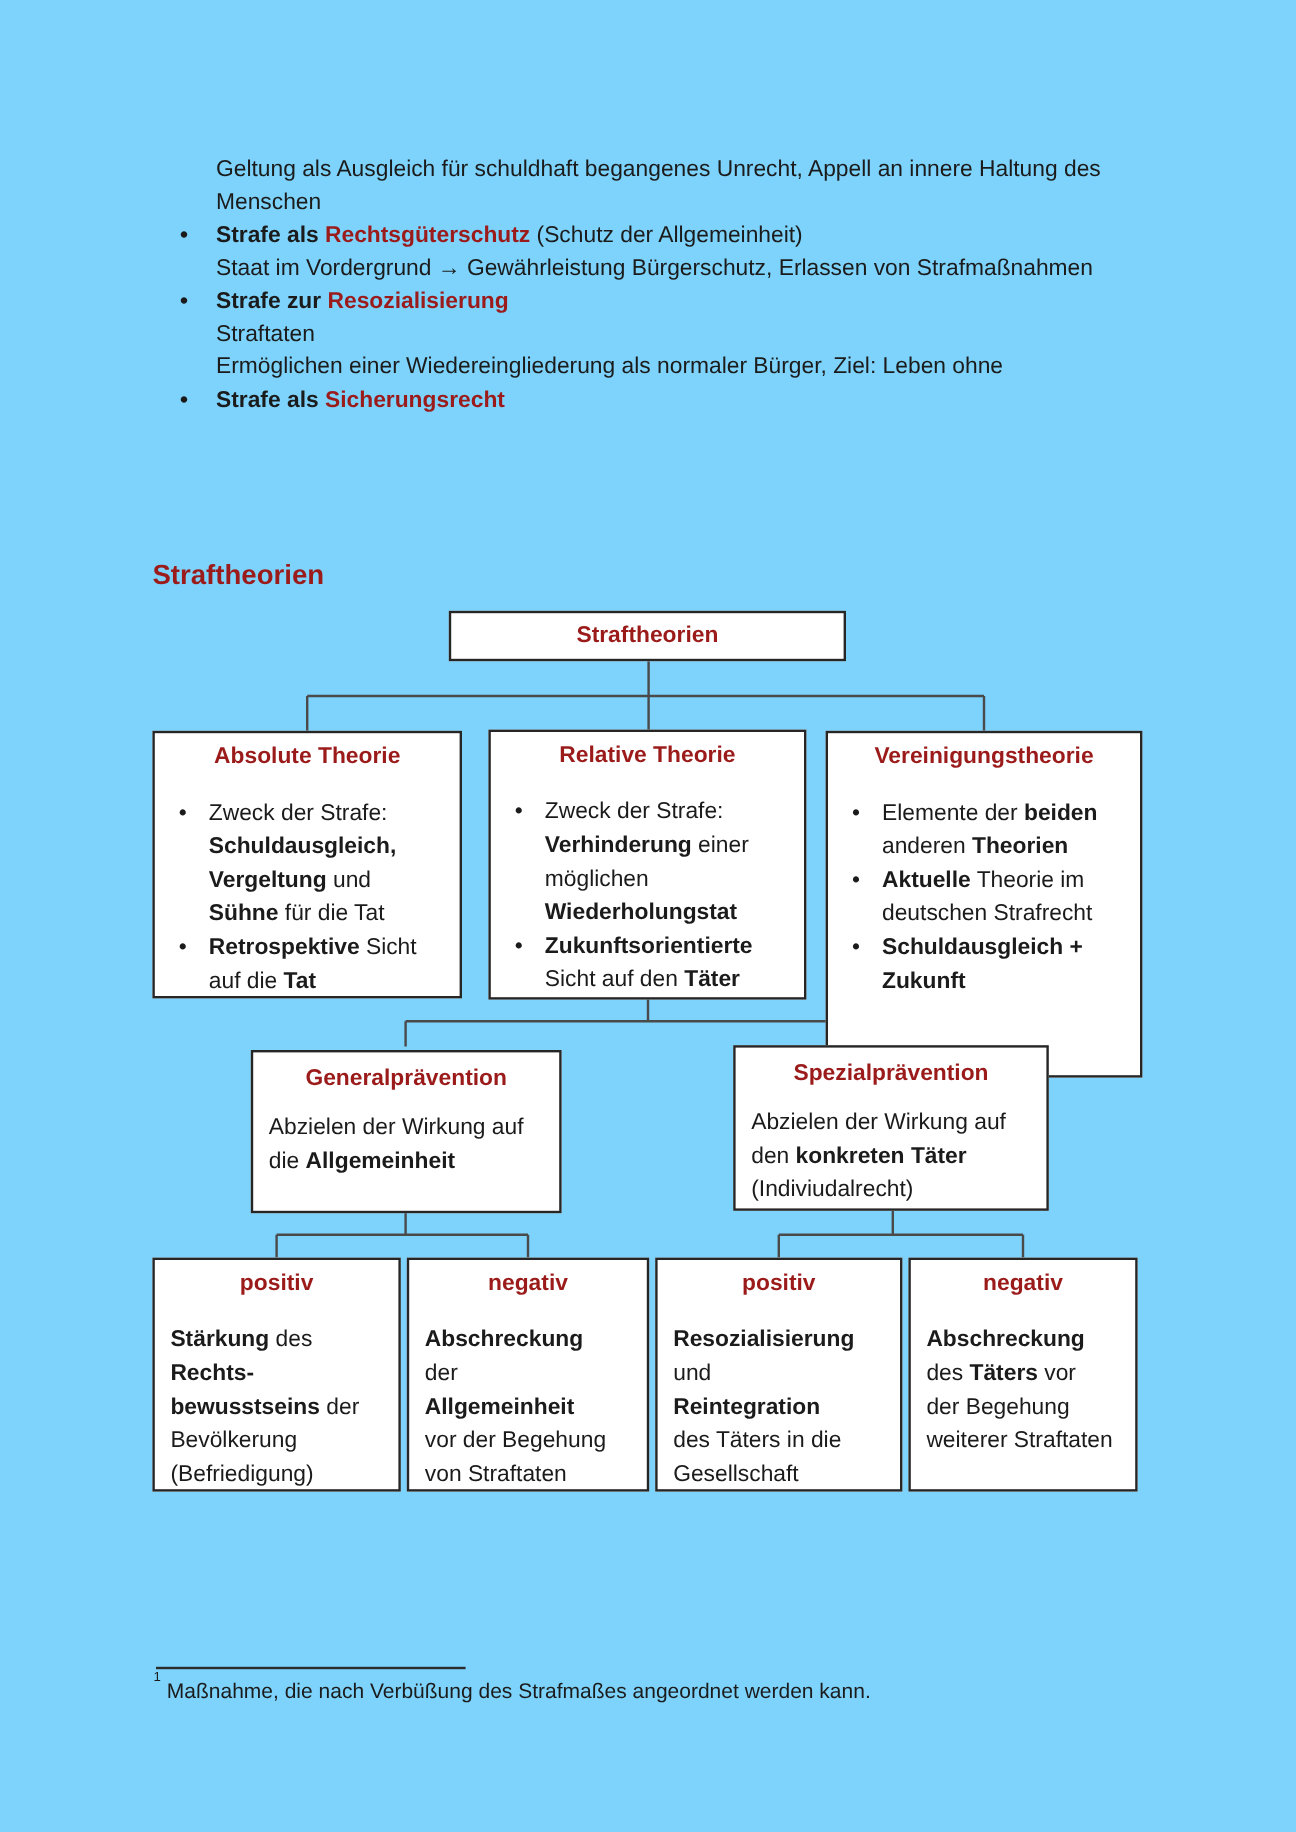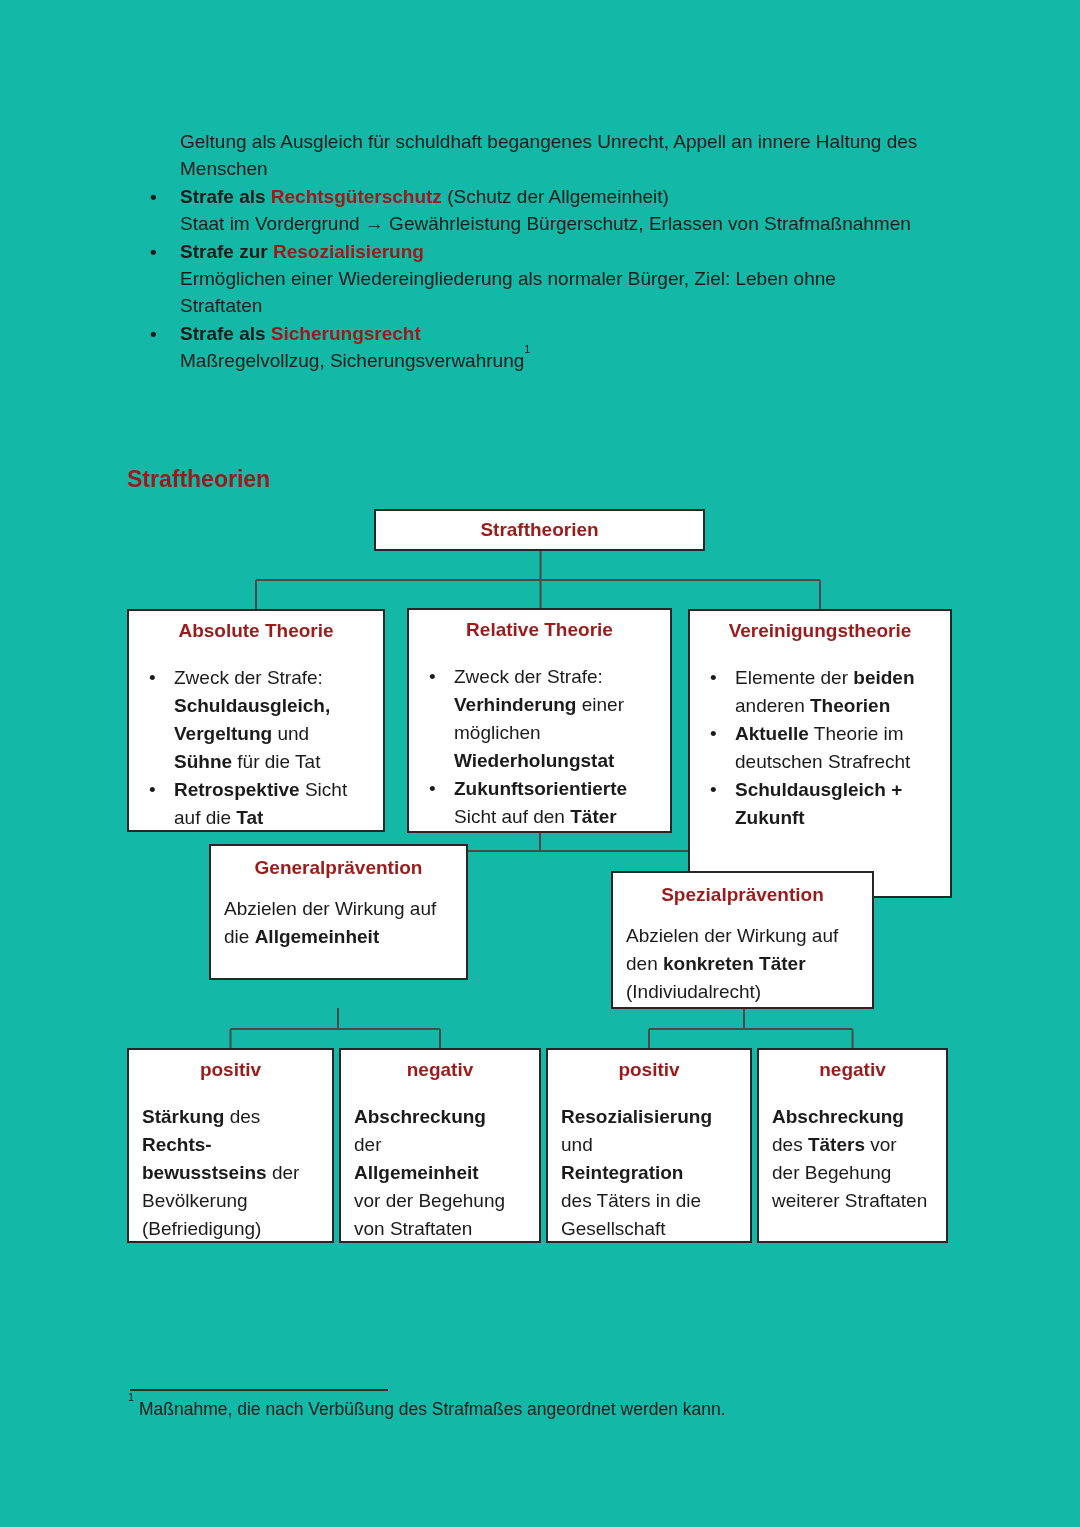--- a/index.html
+++ b/index.html
@@ -1,18 +1,18 @@
 <!DOCTYPE html>
 <html lang="de"><head>
 <meta charset="utf-8">
 <title>Straftheorien</title>
 <style>
   html,body{margin:0;padding:0;background:#ffffff;}
   .page{
-    position:relative;width:1080px;height:1527px;margin:0 auto;background:#14b8a6;
+    position:relative;width:1080px;height:1527px;margin:0 auto;background:#7dd3fc;
     font-family:"Liberation Sans","DejaVu Sans",sans-serif;color:#1b1b1b;overflow:hidden;
   }
   .b{font-weight:bold;}
   .r{font-weight:bold;color:#9b1b1b;}
   
   .intro{position:absolute;left:148px;top:128px;width:810px;font-size:19px;line-height:27.4px;}
   .intro .ln{padding-left:32px;white-space:nowrap;}
   .intro .bullet-ln{position:relative;padding-left:32px;white-space:nowrap;}
   .intro .dot{position:absolute;left:2px;top:0;font-weight:bold;}
   sup.fn{font-size:11px;position:relative;top:-7px;line-height:0;}
@@ -49,27 +49,26 @@
     <div class="ln"><span>Menschen</span></div>
 
     <div class="bullet-ln">
       <span class="dot">•</span><span class="b">Strafe als </span><span class="r">Rechtsgüterschutz</span><span> (Schutz der Allgemeinheit)</span>
     </div>
     <div class="ln"><span>Staat im Vordergrund → Gewährleistung Bürgerschutz, Erlassen von Strafmaßnahmen</span></div>
 
     <div class="bullet-ln">
       <span class="dot">•</span><span class="b">Strafe zur </span><span class="r">Resozialisierung</span>
     </div>
+    <div class="ln"><span>Straftaten</span></div>
     <div class="ln"><span>Ermöglichen einer Wiedereingliederung als normaler Bürger, Ziel: Leben ohne</span></div>
-    <div class="ln"><span>Straftaten</span></div>
 
     <div class="bullet-ln">
       <span class="dot">•</span><span class="b">Strafe als </span><span class="r">Sicherungsrecht</span>
     </div>
-    <div class="ln"><span>Maßregelvollzug, Sicherungsverwahrung</span><sup class="fn">1</sup></div>
   </div>
 
   <div class="section-heading">Straftheorien</div>
 
   <svg class="connectors" width="1080" height="1527" viewBox="0 0 1080 1527" aria-hidden="true">
     <path fill="none" stroke="#4a4a4a" stroke-width="2" d="
       M540.5 551 V580 M256 580 H820 M256 580 V609 M540.5 580 V609 M820 580 V609
       M540 832 V851 M338 851 H744 M338 851 V872 M744 851 V872
       M338 1008 V1029 M230.5 1029 H440 M230.5 1029 V1048 M440 1029 V1048
       M744 1009 V1029 M649 1029 H852.5 M649 1029 V1048 M852.5 1029 V1048"></path>
@@ -123,21 +122,21 @@
       <div class="ln"><span class="b">Aktuelle</span><span> Theorie im</span></div>
       <div class="ln"><span>deutschen Strafrecht</span></div>
     </div>
     <div class="bl">
       <span class="dot">•</span>
       <div class="ln"><span class="b">Schuldausgleich +</span></div>
       <div class="ln"><span class="b">Zukunft</span></div>
     </div>
   </div>
 
-  <div class="box pbox" style="left:209px;top:844px;width:259px;height:136px;">
+  <div class="box pbox" style="left:209px;top:875px;width:259px;height:136px;">
     <div class="title">Generalprävention</div>
     <div class="body">
       <div class="ln"><span>Abzielen der Wirkung auf</span></div>
       <div class="ln"><span>die </span><span class="b">Allgemeinheit</span></div>
     </div>
   </div>
 
   <div class="box pbox" style="left:611px;top:871px;width:263px;height:138px;">
     <div class="title">Spezialprävention</div>
     <div class="body">

